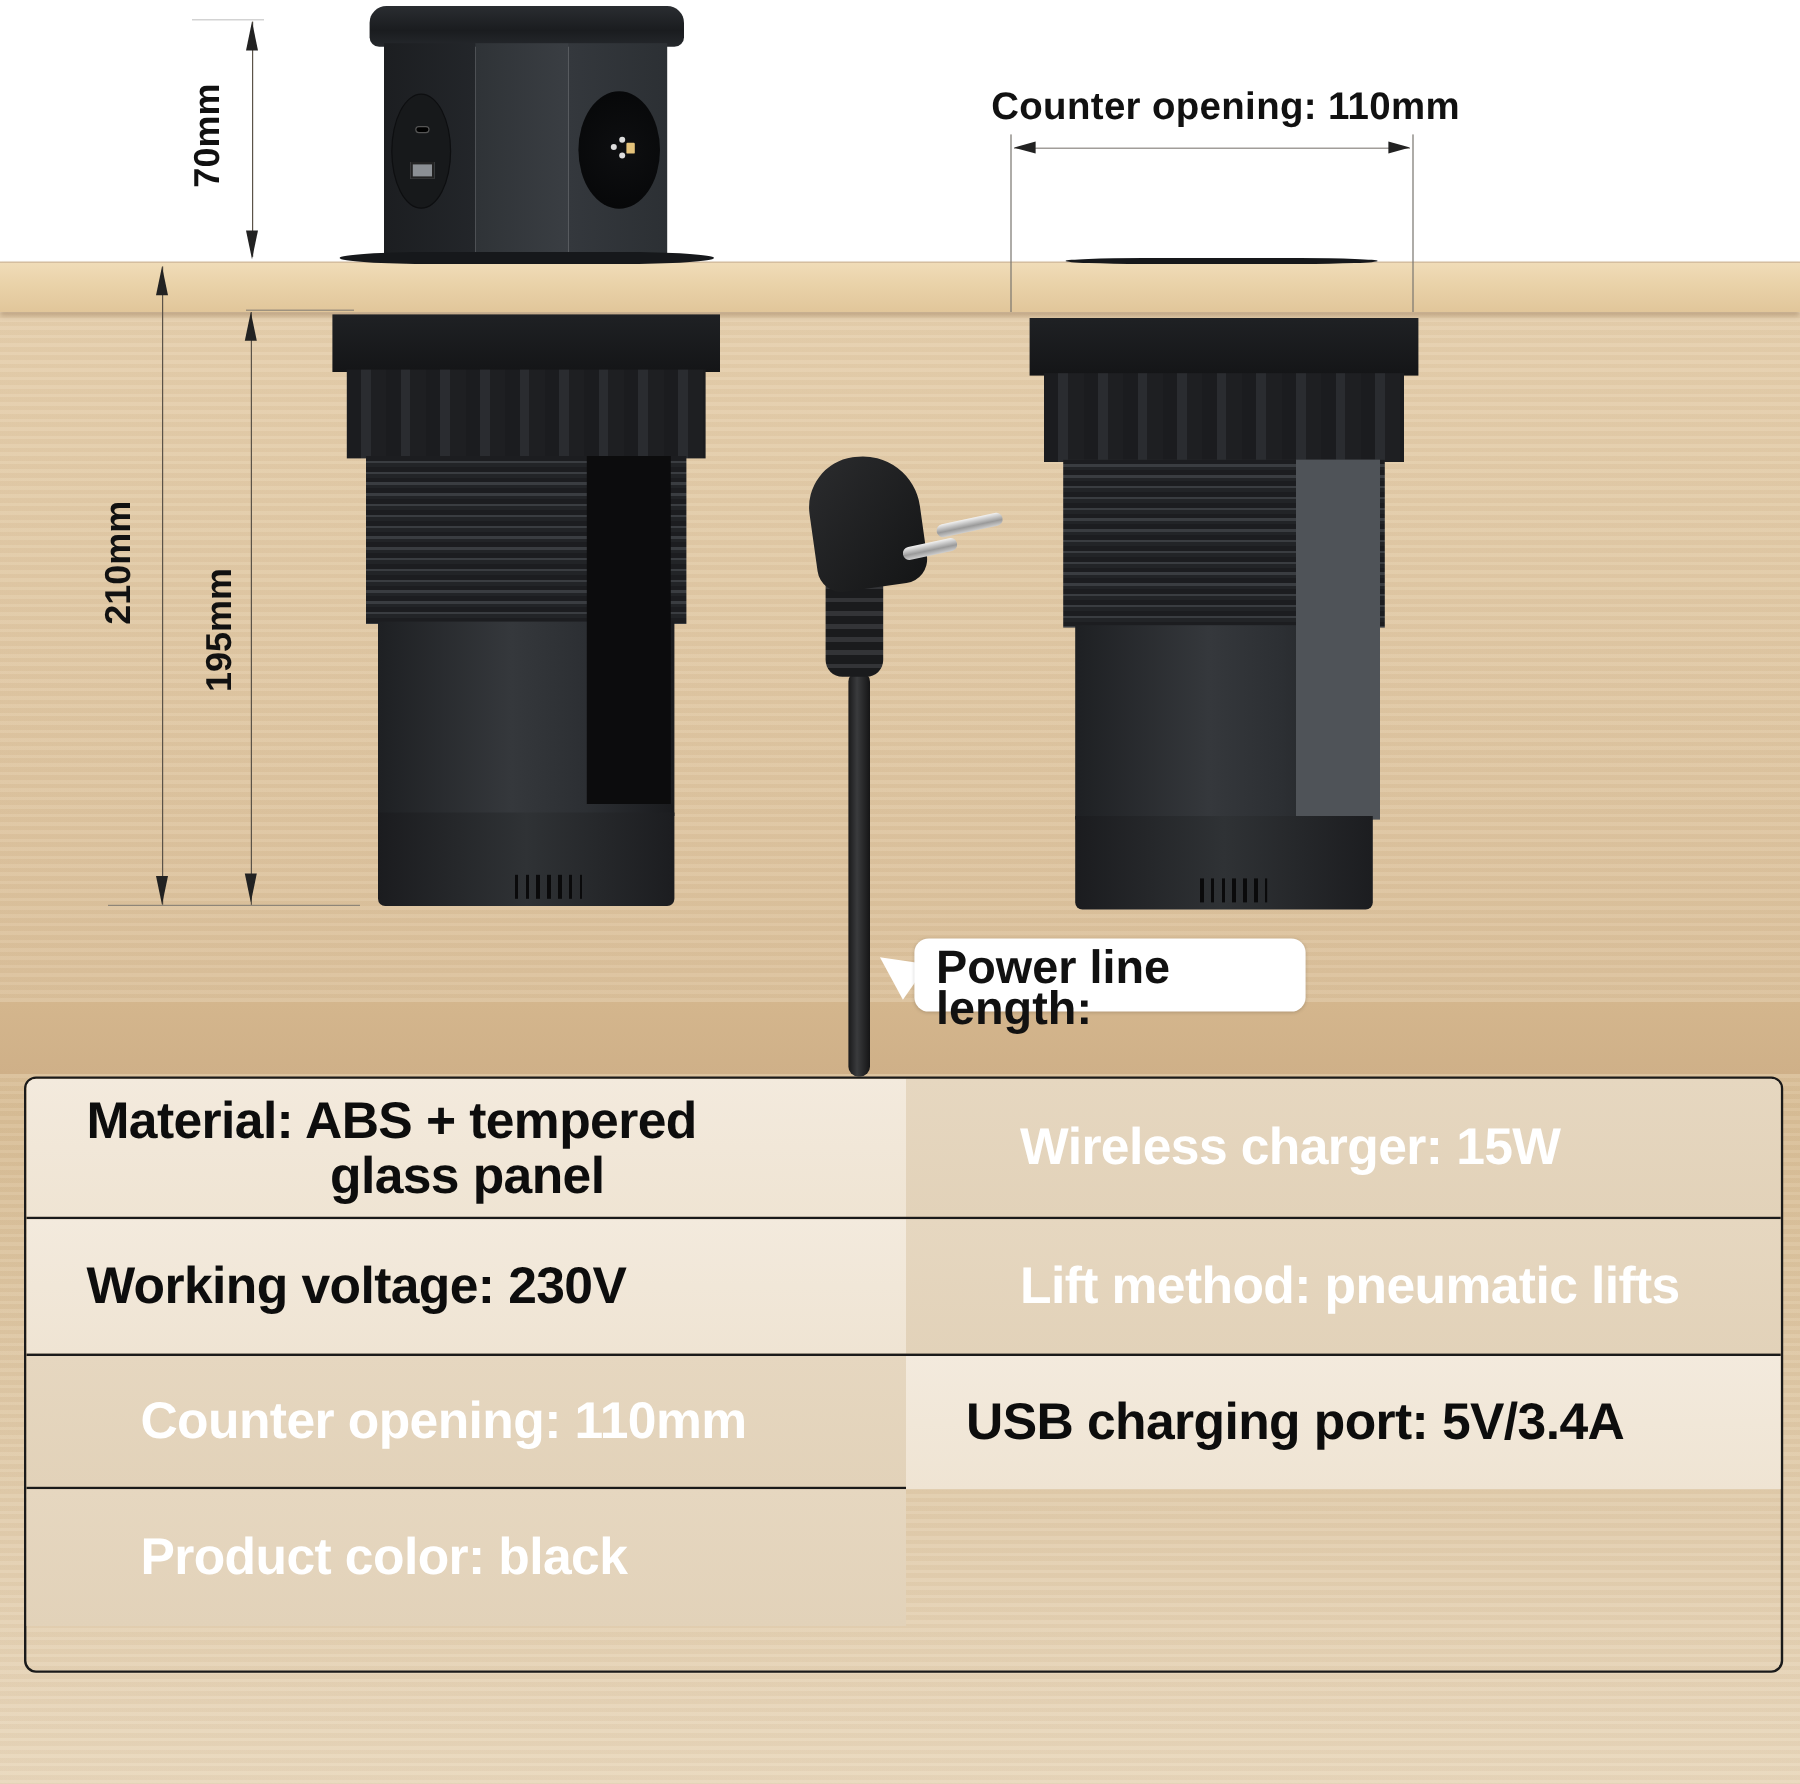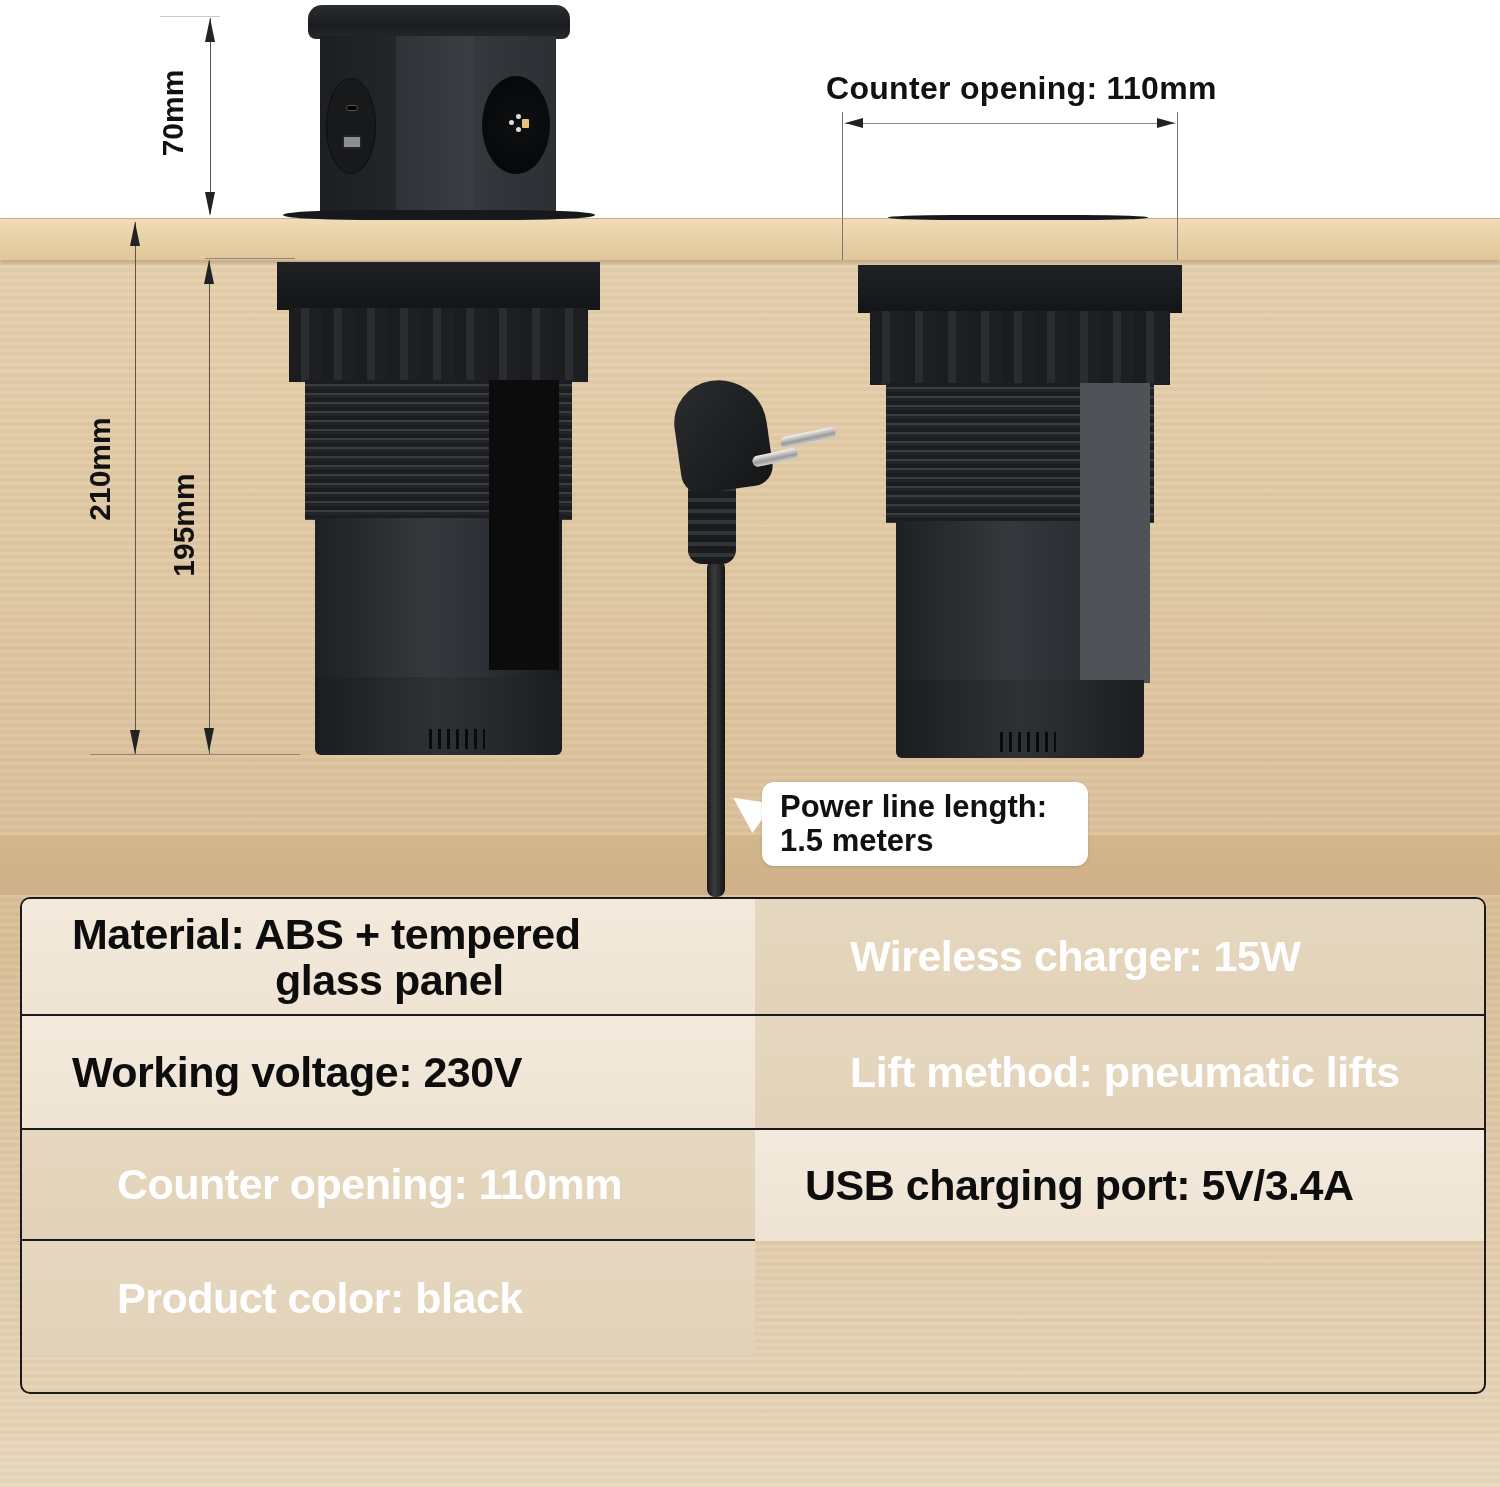--- a/index.html
+++ b/index.html
@@ -127,23 +127,23 @@
     position: absolute; height: 11px; border-radius: 6px;
     background: linear-gradient(180deg, #f3f3f3, #9a9a9a 60%, #cfcfcf);
   }
 
   
   .callout-top {
     position: absolute; left: 826px; top: 70px; font-size: 32px; font-weight: 700;
     color: #111; white-space: nowrap; letter-spacing: 0.3px;
   }
   .bubble {
-    position: absolute; left: 762px; top: 782px; width: 326px; height: 84px;
+    position: absolute; left: 762px; top: 782px; width: 326px; height: 61px;
     background: #ffffff; border-radius: 12px; padding: 8px 18px;
-    font-size: 31px; font-weight: 700; color: #111; line-height: 34px;
+    font-size: 39px; font-weight: 700; color: #111; line-height: 34px;
     box-shadow: 0 1px 3px rgba(0,0,0,0.15);
   }
   .bubble-tail {
     position: absolute; left: 730px; top: 790px; width: 0; height: 0;
     border-top: 18px solid transparent; border-bottom: 18px solid transparent;
     border-right: 36px solid #ffffff; transform: rotate(35deg);
   }
 
   
   .spec-table {
@@ -259,21 +259,20 @@
   <div class="cable"></div>
   <div class="plug-neck"></div>
   <div class="plug-head"></div>
   <div class="prong" style="left:780px;top:432px;width:56px;transform:rotate(-12deg);"></div>
   <div class="prong" style="left:752px;top:452px;width:46px;transform:rotate(-12deg);"></div>
 </div>
 
 <div class="bubble-tail"></div>
 <div class="bubble">
   <div>Power line length:</div>
-  <div>1.5 meters</div>
 </div>
 
 <div class="spec-table">
   <div class="cell left material">
     <span>Material: ABS + tempered</span>
     <span class="line2">glass panel</span>
   </div>
   <div class="cell right">Wireless charger: 15W</div>
 
   <div class="cell left">Working voltage: 230V</div>

